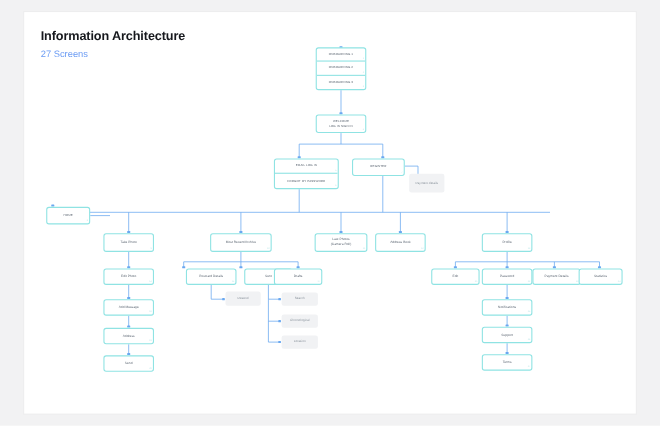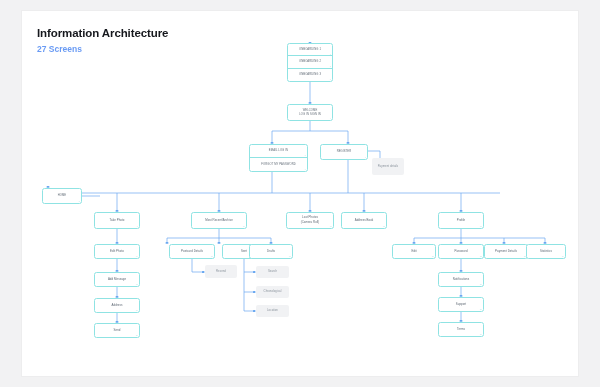--- a/index.html
+++ b/index.html
@@ -16,21 +16,21 @@
     background:#ffffff;
     box-shadow:0 0 0 1px rgba(0,0,0,0.02);
   }
   #title {
     position:absolute; left:37px; top:27px;
     font-size:11.5px; font-weight:bold; color:#16181d;
     letter-spacing:-0.1px; white-space:nowrap;
   }
   #subtitle {
     position:absolute; left:37px; top:44px;
-    font-size:8.5px; font-weight:bold; color:#6a9bf4;
+    font-size:8.5px; font-weight:normal; color:#6a9bf4;
     white-space:nowrap;
   }
 
   
   #wires { position:absolute; left:0; top:0; width:600px; height:387px; }
 
   
   .node {
     position:absolute;
     background:#ffffff;

